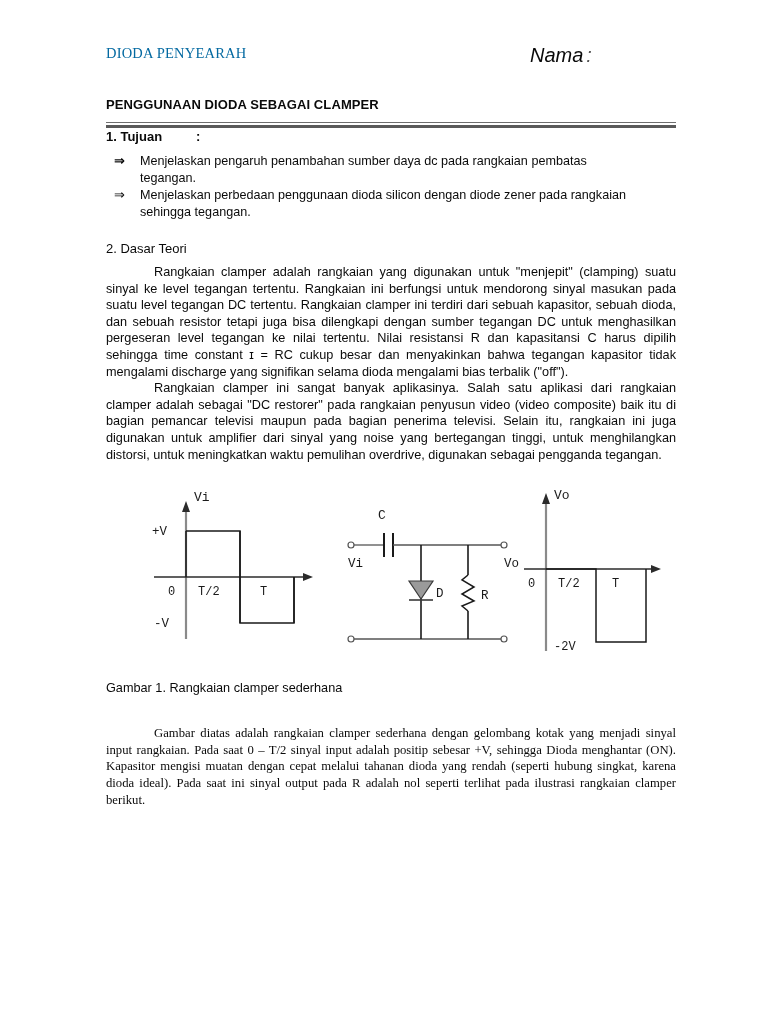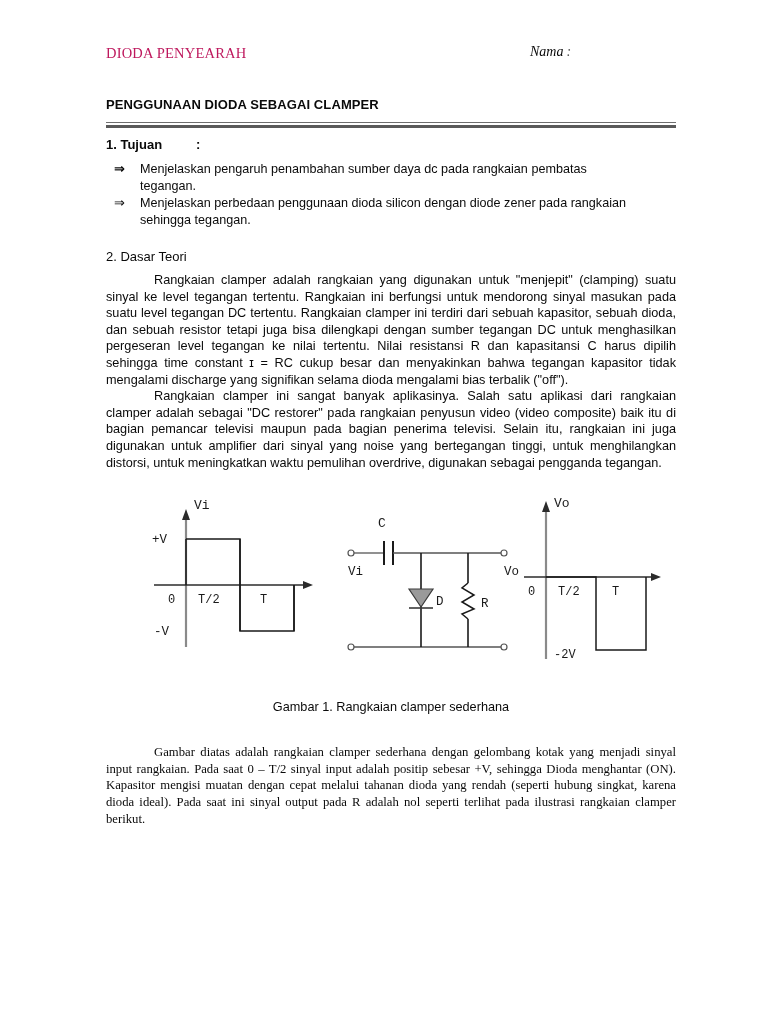--- a/index.html
+++ b/index.html
@@ -24,36 +24,36 @@
 
   
   .header {
     position: relative;
     height: 72px;
   }
   .hdr-left-serif {
     font-family: "Liberation Serif", serif;
     font-size: 14.5px;
     letter-spacing: .2px;
-    color: #be185d;
+    color: #0369a1;
   }
   .hdr-left-bold {
     font-weight: bold;
     font-size: 13px;
     letter-spacing: .1px;
   }
   .hdr-right {
     position: absolute;
     left: 424px;
     font-size: 13px;
   }
   .hdr-right.italic {
     font-style: italic;
-    font-family: Liberation Serif, serif;
-    font-size: 14px;
+    font-family: Liberation Sans, sans-serif;
+    font-size: 20px;
   }
   .hdr-right .colon {
     display: inline-block;
     margin-left: 3px;
     color: #555;
   }
   .hdr-right .colon.wide {
     margin-left: 22px;
   }
   .row1 { position: absolute; top: 0; left: 0; right: 0; }
@@ -64,21 +64,21 @@
     margin-top: 6px;
     border-top: 1px solid #6e6e6e;
     border-bottom: 3px solid #5a5a5a;
     height: 2px;
   }
 
   
   .sec-title {
     font-weight: bold;
     font-size: 13px;
-    margin-top: 9px;
+    margin-top: 1px;
   }
   .sec-title .colon {
     display: inline-block;
     margin-left: 34px;
   }
 
   .bullets {
     margin: 9px 0 0 0;
     padding: 0;
     list-style: none;
@@ -118,24 +118,24 @@
   
   .figure {
     position: relative;
     width: 570px;
     height: 185px;
     margin-top: 24px;
   }
   .figure svg { display: block; }
 
   .caption {
-    text-align: center;
+    text-align: left;
     font-size: 12.7px;
     width: 570px;
-    margin-top: 20px;
+    margin-top: 9px;
   }
 
   p.tail { margin-top: 30px; font-family: Liberation Serif, serif; }
 </style>
 </head>
 <body>
 
 <div class="page">
 
   <div class="header">

